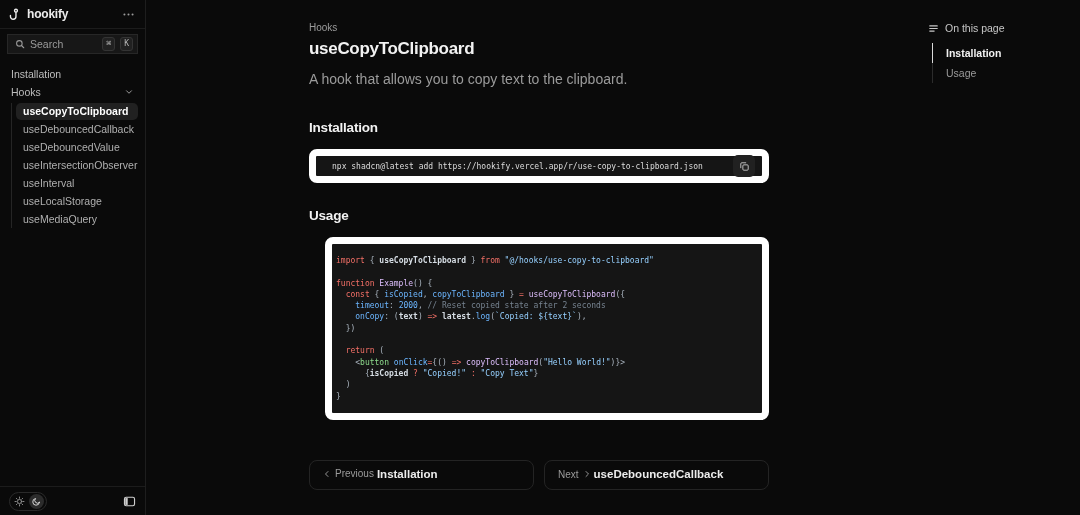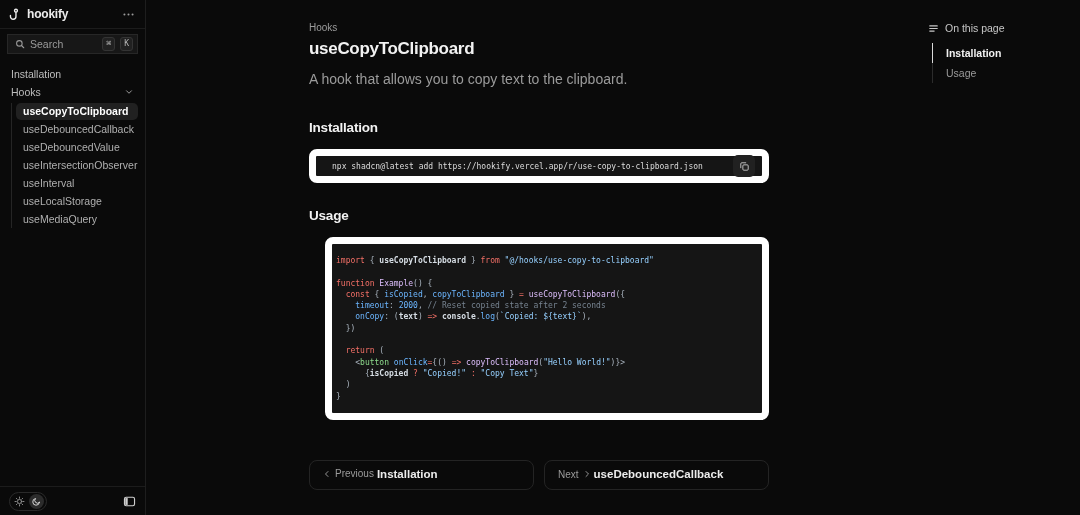--- a/index.html
+++ b/index.html
@@ -182,21 +182,21 @@
         </button>
       </div>
 
       <h2 class="h2-usage">Usage</h2>
       <div class="codeblock usage-block" id="usage-code">
           <div class="code-line"><span class="tok-k">import</span><span class="tok-p"> { </span><span class="tok-v">useCopyToClipboard</span><span class="tok-p"> } </span><span class="tok-k">from</span><span class="tok-s"> "@/hooks/use-copy-to-clipboard"</span></div>
           <div class="code-line">&nbsp;</div>
           <div class="code-line"><span class="tok-k">function</span><span class="tok-f"> Example</span><span class="tok-p">() {</span></div>
           <div class="code-line"><span class="tok-k">  const</span><span class="tok-p"> { </span><span class="tok-b">isCopied</span><span class="tok-p">, </span><span class="tok-b">copyToClipboard</span><span class="tok-p"> } </span><span class="tok-k">= </span><span class="tok-f">useCopyToClipboard</span><span class="tok-p">({</span></div>
           <div class="code-line"><span class="tok-b">    timeout</span><span class="tok-p">: </span><span class="tok-n">2000</span><span class="tok-p">, </span><span class="tok-c">// Reset copied state after 2 seconds</span></div>
-          <div class="code-line"><span class="tok-b">    onCopy</span><span class="tok-p">: (</span><span class="tok-v">text</span><span class="tok-p">) </span><span class="tok-k">=&gt; </span><span class="tok-v">console</span><span class="tok-p">.</span><span class="tok-b">log</span><span class="tok-p">(</span><span class="tok-s">`Copied: ${text}`</span><span class="tok-p">),</span></div>
+          <div class="code-line"><span class="tok-b">    onCopy</span><span class="tok-p">: (</span><span class="tok-v">text</span><span class="tok-p">) </span><span class="tok-k">=&gt; </span><span class="tok-v">latest</span><span class="tok-p">.</span><span class="tok-b">log</span><span class="tok-p">(</span><span class="tok-s">`Copied: ${text}`</span><span class="tok-p">),</span></div>
           <div class="code-line"><span class="tok-p">  })</span></div>
           <div class="code-line">&nbsp;</div>
           <div class="code-line"><span class="tok-k">  return</span><span class="tok-p"> (</span></div>
           <div class="code-line"><span class="tok-p">    &lt;</span><span class="tok-t">button</span><span class="tok-b"> onClick</span><span class="tok-k">=</span><span class="tok-p">{() </span><span class="tok-k">=&gt; </span><span class="tok-f">copyToClipboard</span><span class="tok-p">(</span><span class="tok-s">"Hello World!"</span><span class="tok-p">)}&gt;</span></div>
           <div class="code-line"><span class="tok-p">      {</span><span class="tok-v">isCopied</span><span class="tok-k"> ? </span><span class="tok-s">"Copied!"</span><span class="tok-k"> : </span><span class="tok-s">"Copy Text"</span><span class="tok-p">}</span></div>
           <div class="code-line"><span class="tok-p">  )</span></div>
           <div class="code-line"><span class="tok-p">}</span></div>
         </div>
 
       <div class="pager">

